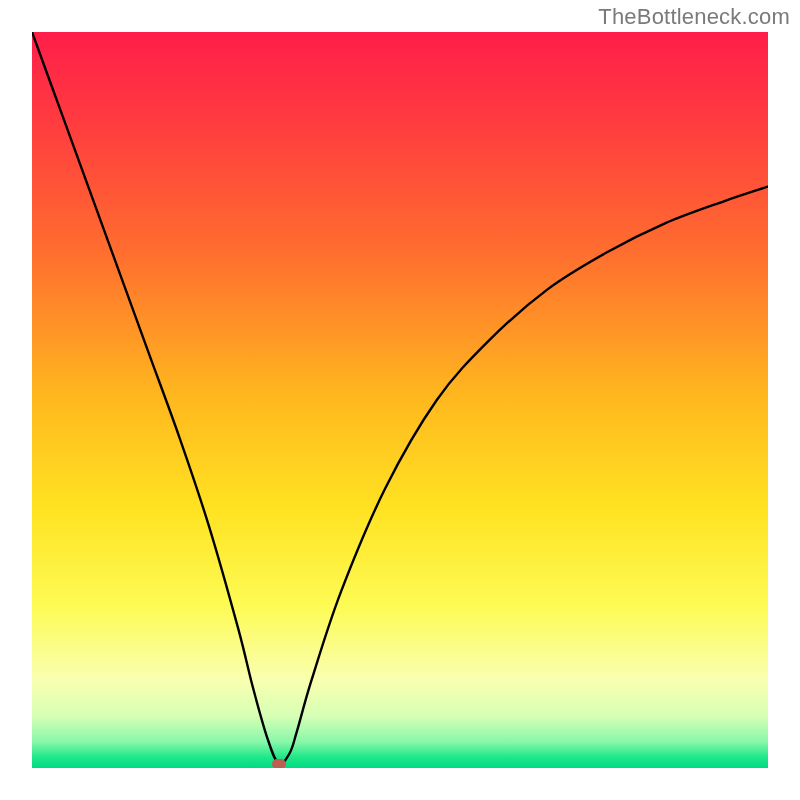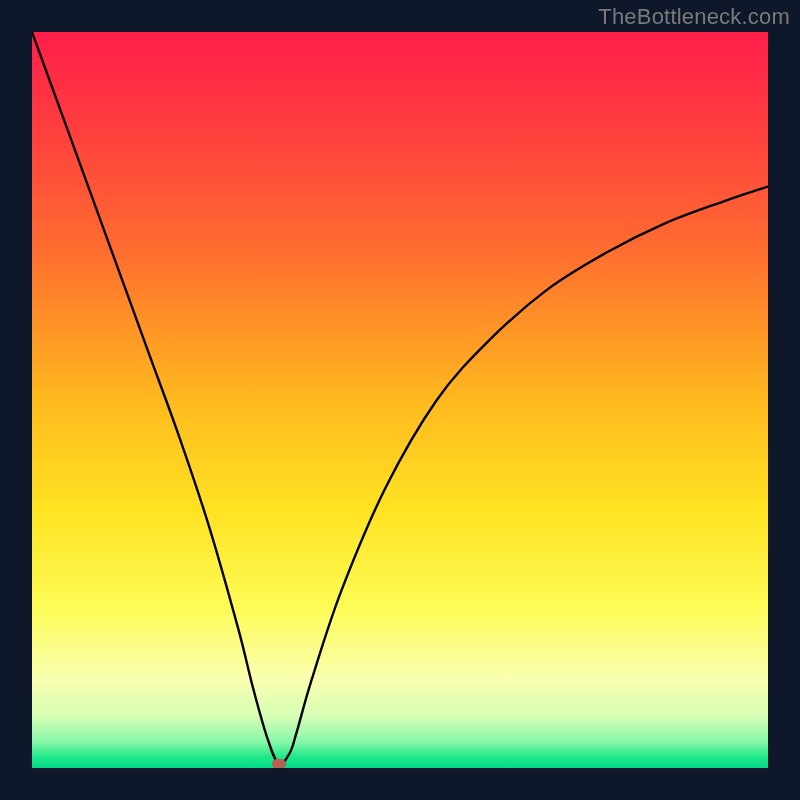--- a/index.html
+++ b/index.html
@@ -8,21 +8,21 @@
     width: 800px;
     height: 800px;
     background: #000;
     overflow: hidden;
     font-family: Arial, Helvetica, sans-serif;
   }
   .frame {
     position: relative;
     width: 800px;
     height: 800px;
-    background: #0f172a;
+    background: #ffffff;
   }
   .plot {
     position: absolute;
     left: 32px;
     top: 32px;
     width: 736px;
     height: 736px;
     overflow: hidden;
   }
   .gradient {

